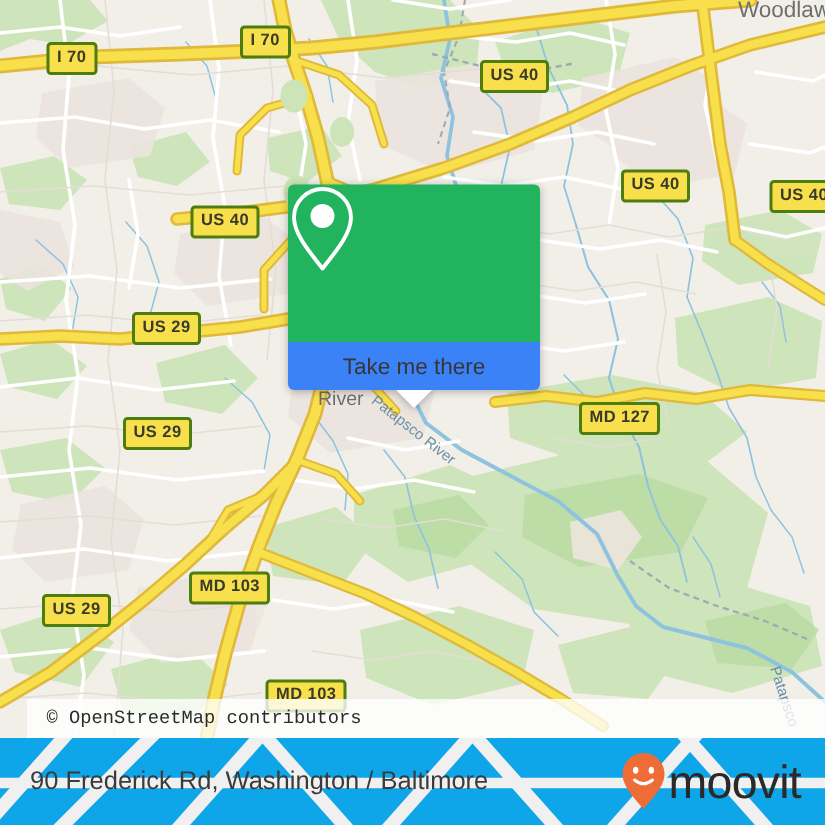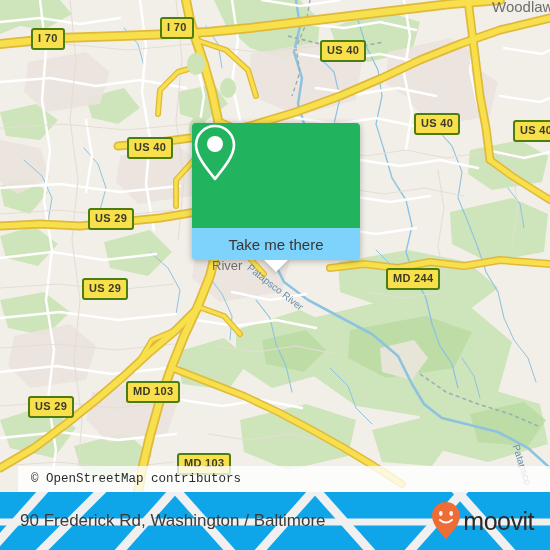--- a/index.html
+++ b/index.html
@@ -69,21 +69,21 @@
     filter: drop-shadow(0 1px 3px rgba(0,0,0,0.28));
   }
   .popup-top {
     height: 105px;
     background: #22b35e;
     border-radius: 4px 4px 0 0;
     display: flex; align-items: center; justify-content: center;
   }
   .popup-btn {
     height: 32px;
-    background: #7dd3fc;
+    background: #3b82f6;
     border-radius: 0 0 4px 4px;
     display: flex; align-items: center; justify-content: center;
     color: #363636;
     font-size: 15px;
     font-family: "Liberation Sans", sans-serif;
   }
   .popup-tail {
     position: absolute;
     left: 50%; top: 137px;
     transform: translateX(-50%);
@@ -111,21 +111,21 @@
     font-size: 17px;
     color: #3b3b3b;
     white-space: nowrap;
     font-family: "Liberation Sans", sans-serif;
   }
   .brand {
     position: relative;
     display: flex; align-items: center; gap: 2px;
   }
   .brand-name {
-    font-size: 25px;
+    font-size: 31px;
     color: #2a2a2a;
     letter-spacing: -0.5px;
     font-family: "Liberation Sans", sans-serif;
     line-height: 1;
   }
 </style>
 </head>
 <body>
 
 <div class="screen">
@@ -320,21 +320,21 @@
 
     <div id="shield-layer">
         <div class="shield" style="left: 31px; top: 28px;">I 70</div>
         <div class="shield" style="left: 160px; top: 17px;">I 70</div>
         <div class="shield" style="left: 320px; top: 40px;">US 40</div>
         <div class="shield" style="left: 414px; top: 113px;">US 40</div>
         <div class="shield" style="left: 513px; top: 120px;">US 40</div>
         <div class="shield" style="left: 127px; top: 137px;">US 40</div>
         <div class="shield" style="left: 88px; top: 208px;">US 29</div>
         <div class="shield" style="left: 82px; top: 278px;">US 29</div>
-        <div class="shield" style="left: 386px; top: 268px;">MD 244</div>
+        <div class="shield" style="left: 386px; top: 268px;">MD 127</div>
         <div class="shield" style="left: 126px; top: 381px;">MD 103</div>
         <div class="shield" style="left: 28px; top: 396px;">US 29</div>
         <div class="shield" style="left: 177px; top: 453px;">MD 103</div>
       </div>
     <div id="label-layer">
         <div class="place-label" style="left: 492px; top: -2px; font-size: 15px;">Woodlaw</div>
         <div class="place-label" style="left: 212px; top: 258px; font-size: 13px;">River</div>
       </div>
     <div id="river-layer">
         <div class="river-label" style="left: 252px; top: 262px; transform: rotate(38deg); transform-origin: left top;">Patapsco River</div>

